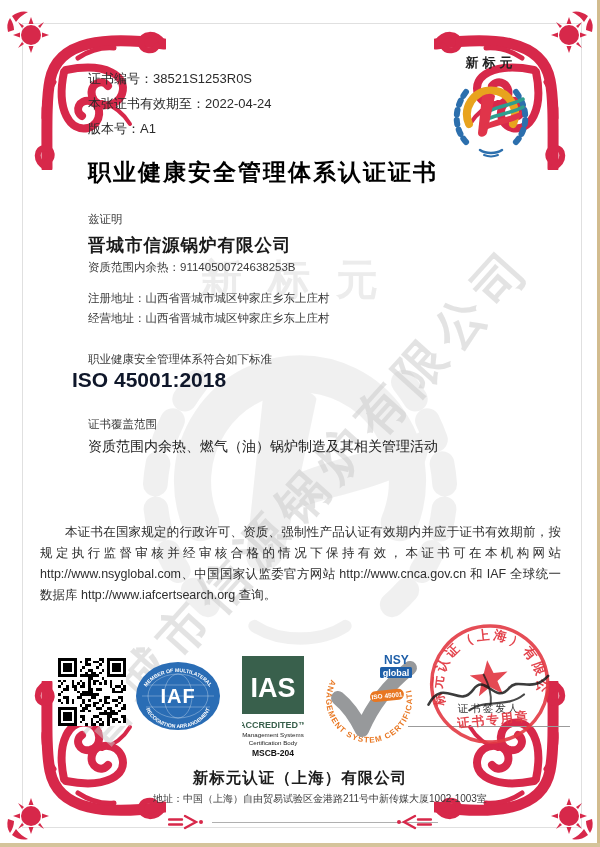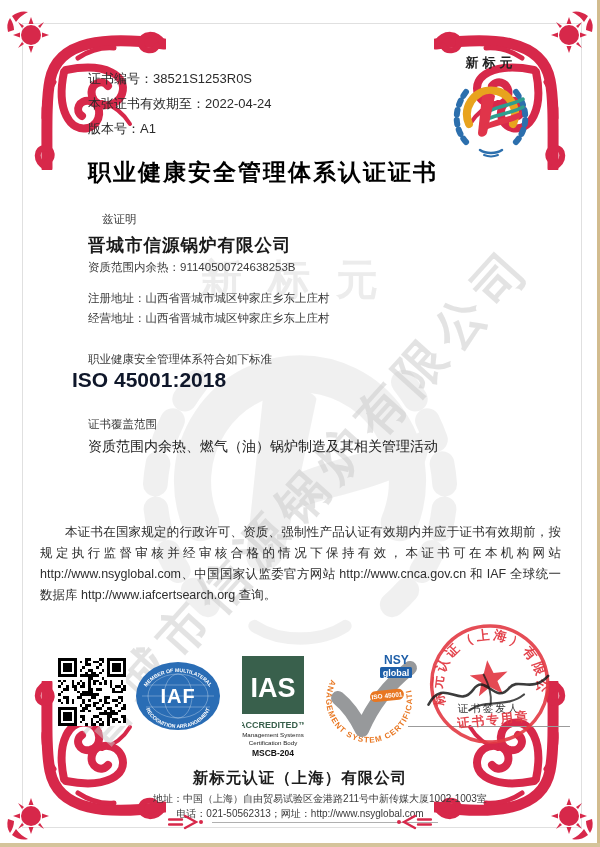--- a/index.html
+++ b/index.html
@@ -20,21 +20,21 @@
   .wm-wreath{position:absolute;left:70px;top:225px;width:460px;height:430px;opacity:.055;}
   .wm-brand{position:absolute;left:200px;top:252px;font-size:42px;letter-spacing:26px;color:#ececec;font-weight:bold;z-index:0;}
   .wm-diag{position:absolute;left:-45px;top:462px;width:700px;text-align:center;font-size:50px;letter-spacing:9px;
     color:#c9c9c9;opacity:.5;font-weight:bold;transform:rotate(-48deg);z-index:0;white-space:nowrap;}
   
   .content{position:absolute;inset:0;z-index:2;}
   .info-block{position:absolute;left:88px;top:66px;font-size:13px;color:#2b2b2b;line-height:25px;}
   .brand-logo{position:absolute;left:436px;top:54px;width:110px;height:104px;}
   .cert-title{position:absolute;left:88px;top:157px;font-size:23px;font-weight:bold;color:#000000;letter-spacing:2px;}
   .lbl{font-size:11.5px;color:#3a3a3a;}
-  .certify{position:absolute;left:88px;top:212px;margin-left:14px;}
+  .certify{position:absolute;left:88px;top:212px;}
   .company{position:absolute;left:88px;top:233px;font-size:17.5px;font-weight:bold;color:#1a1a1a;letter-spacing:1px;}
   .credit{position:absolute;left:88px;top:260px;font-size:11.5px;color:#3a3a3a;}
   .addr1{position:absolute;left:88px;top:291px;}
   .addr2{position:absolute;left:88px;top:311px;}
   .std-intro{position:absolute;left:88px;top:352px;font-family:Liberation Serif, serif;}
   .std{position:absolute;left:72px;top:368px;font-size:21px;font-weight:bold;color:#0f172a;}
   .scope-lbl{position:absolute;left:88px;top:417px;}
   .scope{position:absolute;left:88px;top:438px;font-size:14px;color:#222;}
   .notice{position:absolute;left:40px;top:522px;width:521px;font-size:12.5px;line-height:21px;color:#2e2e2e;
     text-align:justify;text-indent:2em;}
@@ -410,21 +410,20 @@
     <text x="75" y="112" font-size="12.5" font-weight="bold" fill="#e23a44" text-anchor="middle" letter-spacing="2" opacity=".95">证书专用章</text>
     <g>
       <path d="M12,86 C30,60 42,94 58,76 C72,60 78,94 94,78 C104,68 116,86 134,70" fill="none" stroke="#1a1a1a" stroke-width="2.6" stroke-linecap="round" opacity=".85"></path>
       <path d="M52,96 C68,86 90,98 108,86" fill="none" stroke="#1a1a1a" stroke-width="2.2" stroke-linecap="round" opacity=".8"></path>
       <path d="M70,62 C74,72 76,82 74,92" fill="none" stroke="#1a1a1a" stroke-width="2" stroke-linecap="round" opacity=".75"></path>
     </g>
   </svg>
 
   <div class="footer-company">新标元认证（上海）有限公司</div>
   <div class="footer-addr">地址：中国（上海）自由贸易试验区金港路211号中新传媒大厦1002-1003室</div>
-  <div class="footer-contact">电话：021-50562313；网址：http://www.nsyglobal.com</div>
   <div class="footer-rule"></div>
   <svg class="arrow left" viewBox="0 0 36 16">
     <g stroke="#d7284a" stroke-width="2.4" fill="none" stroke-linecap="round">
       <path d="M1,5.5 h13 M1,10.5 h13"></path>
       <path d="M17,2 L28,8 L17,14"></path>
     </g>
     <circle cx="33" cy="8" r="2" fill="#d7284a"></circle>
   </svg>
   <svg class="arrow right" viewBox="0 0 36 16">
     <g stroke="#d7284a" stroke-width="2.4" fill="none" stroke-linecap="round">

